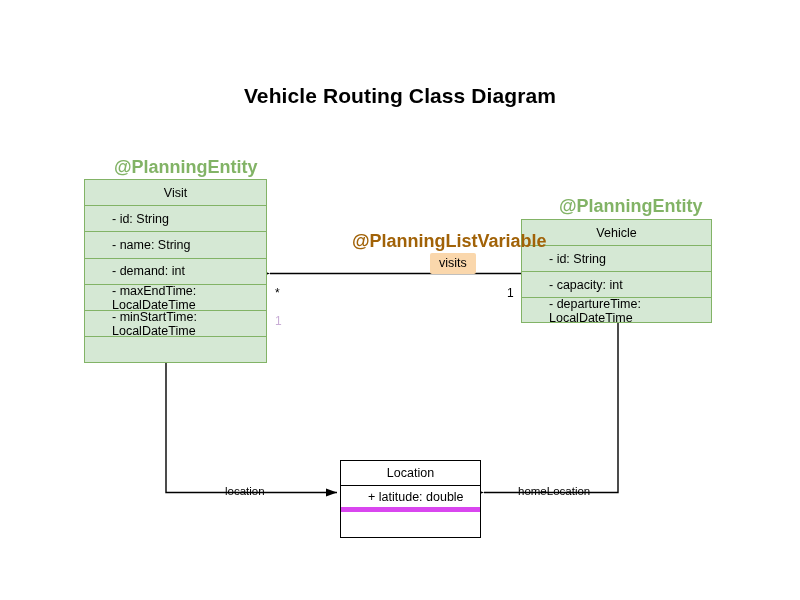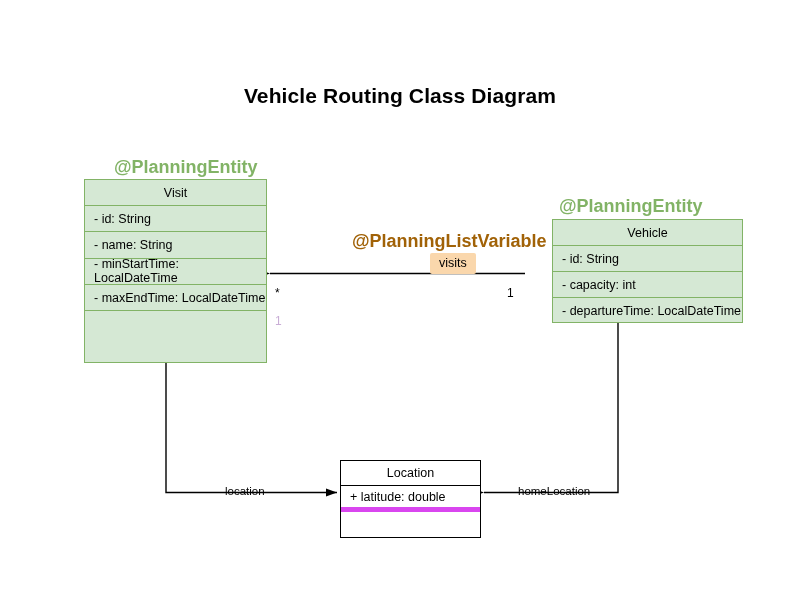--- a/index.html
+++ b/index.html
@@ -60,37 +60,37 @@
     align-items: center;
     justify-content: center;
   }
   .uml-class.plain .class-name {
     border-bottom: 1px solid #000000;
   }
   .uml-class .attr {
     box-sizing: border-box;
     font-size: 12.5px;
     color: #000000;
-    padding-left: 9px;
+    padding-left: 27px;
     border-bottom: 1px solid #82b366;
     display: flex;
     align-items: center;
   }
   .uml-class.plain .attr {
     border-bottom: 5px solid #d946ef;
   }
   .uml-class .attr.last { border-bottom: none; }
 
   
   #visit-class { left: 84px; top: 179px; width: 183px; height: 184px; }
   #visit-class .class-name { height: 26px; }
   #visit-class .attr { height: 26.3px; }
 
   
-  #vehicle-class { left: 552px; top: 219px; width: 191px; height: 104px; }
+  #vehicle-class { left: 521px; top: 219px; width: 191px; height: 104px; }
   #vehicle-class .class-name { height: 26px; }
   #vehicle-class .attr { height: 26px; }
 
   
   #location-class { left: 340px; top: 460px; width: 141px; height: 78px; }
   #location-class .class-name { height: 25px; }
   #location-class .attr { height: 26px; }
 
   
   .edge-svg {
@@ -150,22 +150,23 @@
 
     <polyline points="618,323 618,492.5 484,492.5" fill="none" stroke="#000000" stroke-width="1.4" marker-end="url(#arrow-left)"></polyline>
   </svg>
 
   <div class="stereotype entity" style="left:114px; top:157px;">@PlanningEntity</div>
 
   <div class="uml-class" id="visit-class">
     <div class="class-name">Visit</div>
     <div class="attr">- id: String</div>
     <div class="attr">- name: String</div>
+    <div class="attr">- demand: int</div>
+    <div class="attr">- maxEndTime: LocalDateTime</div>
     <div class="attr">- minStartTime: LocalDateTime</div>
-    <div class="attr">- maxEndTime: LocalDateTime</div>
   </div>
 
   <div class="stereotype entity" style="left:559px; top:196px;">@PlanningEntity</div>
 
   <div class="uml-class" id="vehicle-class">
     <div class="class-name">Vehicle</div>
     <div class="attr">- id: String</div>
     <div class="attr">- capacity: int</div>
     <div class="attr last">- departureTime: LocalDateTime</div>
   </div>

